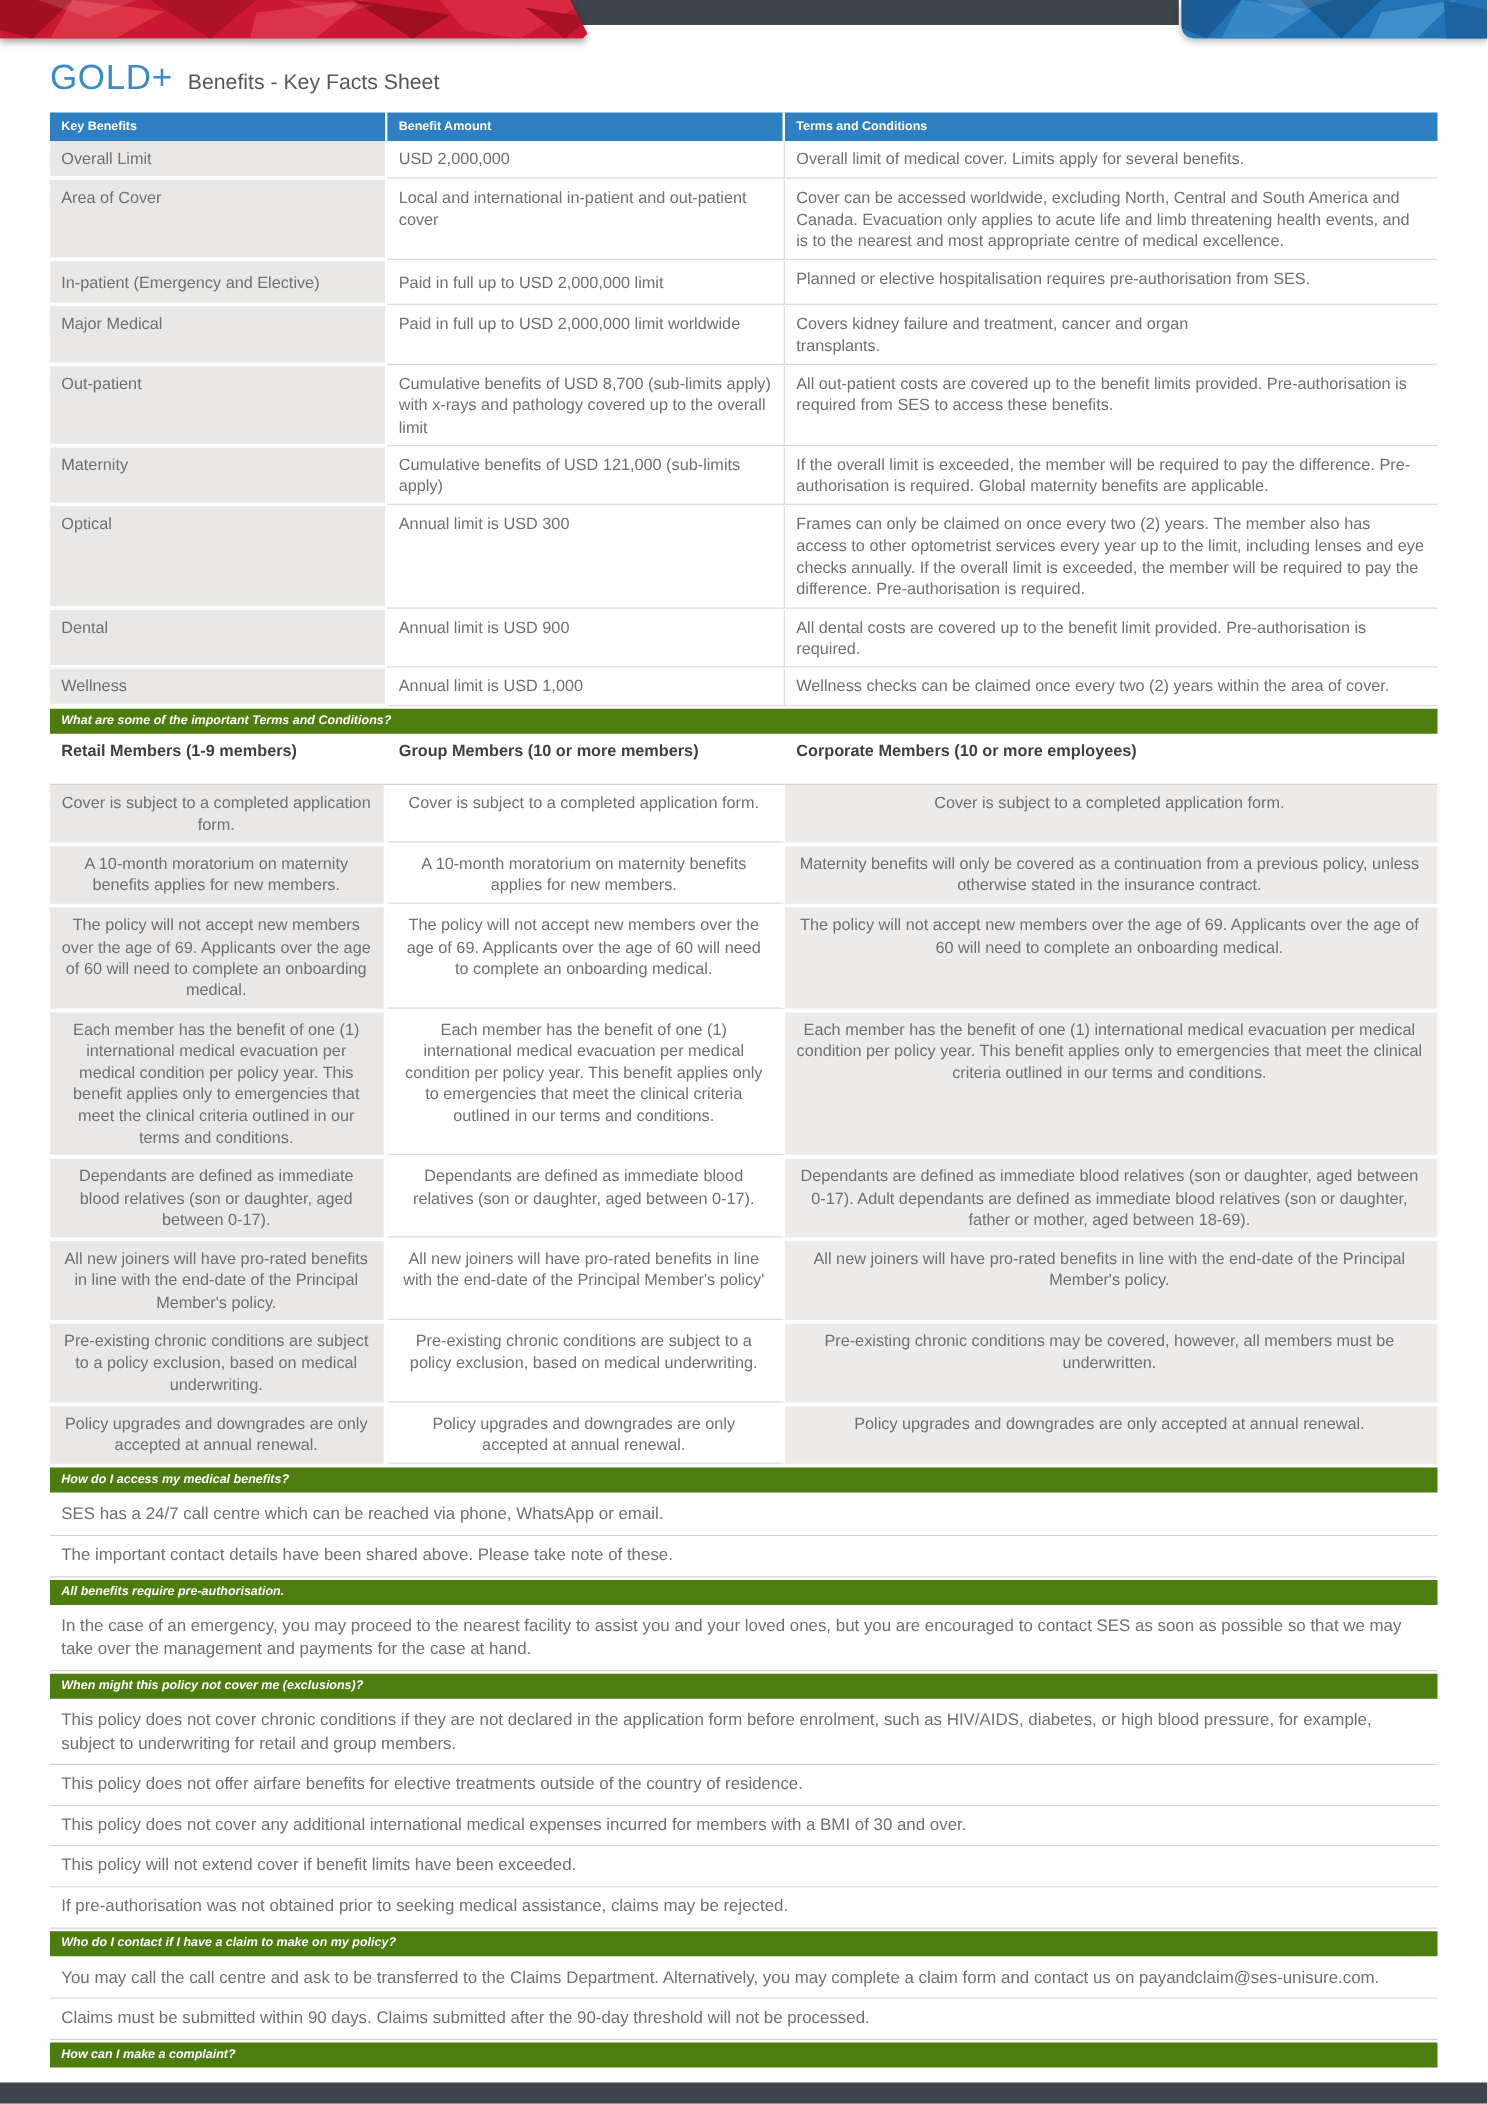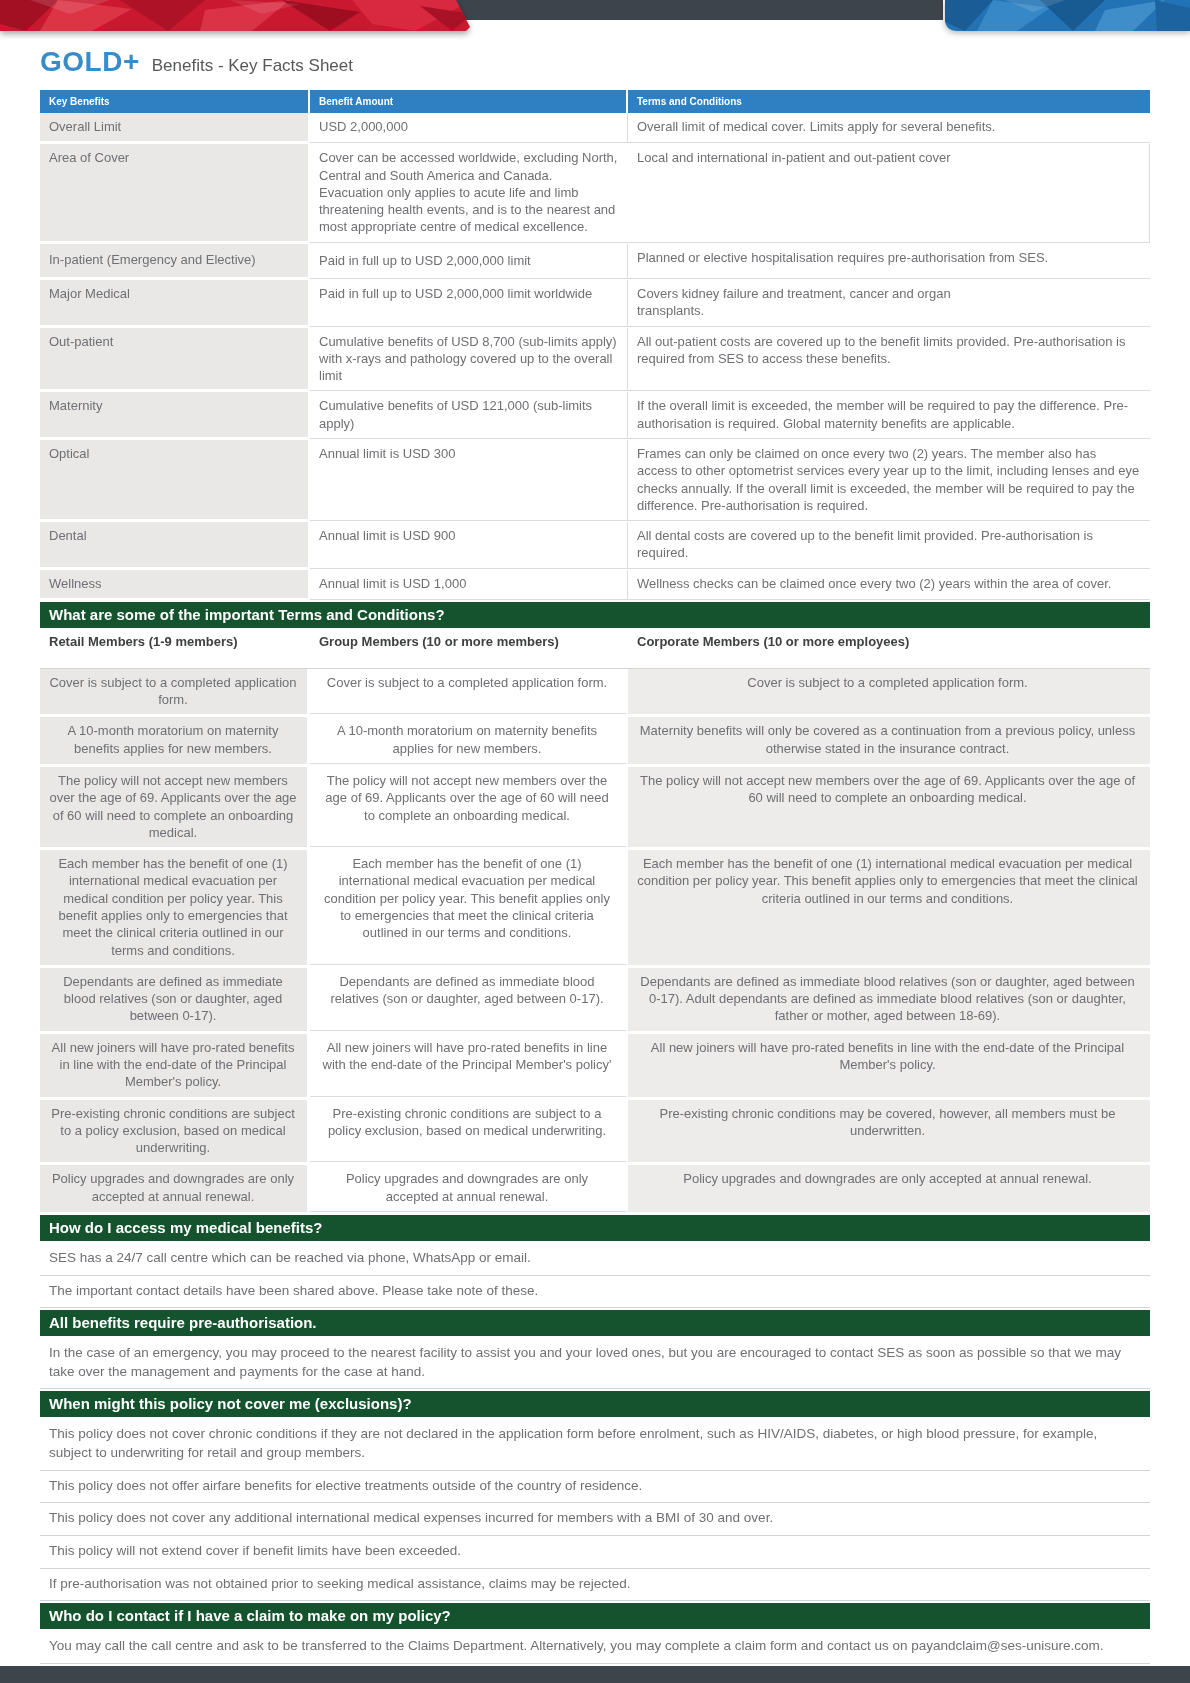--- a/index.html
+++ b/index.html
@@ -9,36 +9,36 @@
   }
   
   .banner-dark { position:absolute; top:0; left:0; width:943px; height:20px; background:#3e444b; }
   .banner-red  { position:absolute; top:0; left:0; width:472px; height:31px; filter:drop-shadow(0 3px 3px rgba(0,0,0,.35)); }
   .banner-blue { position:absolute; top:0; left:945px; width:245px; height:31px; filter:drop-shadow(0 2px 3px rgba(0,0,0,.30)); }
   .banner-red svg, .banner-blue svg { display:block; }
 
   
   .content { position:relative; padding:46px 40px 0 40px; }
   .title-row { margin-bottom:12px; }
-  .brand { font-size:28px; font-weight:bold; color:#3a8cc9; letter-spacing:0.5px; }
+  .brand { font-size:28px; font-weight:normal; color:#3a8cc9; letter-spacing:0.5px; }
   .subtitle { font-size:17px; color:#57585a; margin-left:12px; }
 
   .grid3 { display:grid; grid-template-columns:270px 318px 522px; }
   .hdr-cell { background:#2e80c3; color:#fff; font-weight:bold; font-size:10px; padding:6px 9px; border-right:2px solid #fff; }
   .hdr-cell:last-child { border-right:0; }
 
   .row { margin-bottom:1px; }
   .cell { font-size:13px; line-height:1.33; color:#6f7074; }
   .c1 { background:#e9e8e6; border-right:2px solid #fff; border-bottom:2px solid #fff; padding:5px 10px 6px 9px; }
   .c2 { background:#fff; border-right:1px solid #dddcda; border-bottom:1px solid #dddcda; padding:5px 10px 6px 9px; }
   .c3 { background:#fff; border-bottom:1px solid #dddcda; padding:0; }
   .seg { padding:5px 10px 6px 9px; }
   .seg + .seg { border-top:1px solid #dddcda; }
 
-  .bluebar { background:#14532d; color:#fff; font-weight:bold; font-size:15px; padding:4px 9px 5px 9px; margin:2px 0; }
+  .bluebar { background:#4d7c0f; color:#fff; font-weight:bold; font-size:10px; padding:4px 9px 5px 9px; margin:2px 0;font-style:italic; }
 
   .subhdr-cell { background:#fff; color:#3f4042; font-weight:bold; font-size:13px; padding:4px 9px 19px 9px; border-bottom:1px solid #d5d4d2; }
   .trow { margin-bottom:3px;text-align:center; }
   .tc1 { background:#e9e8e6; border-right:3px solid #fff; padding:5px 10px 6px 9px; }
   .tc2 { background:#fff; border-right:3px solid #fff; border-bottom:1px solid #dddcda; padding:5px 10px 6px 9px; }
   .tc3 { background:#edecea; padding:5px 12px 6px 9px; }
 
   .qa-item { background:#fff; border-bottom:1px solid #d5d4d2; padding:6px 10px 7px 9px; font-size:13.5px; color:#6f7074; line-height:1.38; }
 
   .footer-bar { position:absolute; bottom:0; left:0; width:1190px; height:17px; background:#3e444b; }
@@ -103,24 +103,24 @@
     <div class="grid3 row">
       <div class="cell c1">Overall Limit</div>
       <div class="cell c2">USD 2,000,000</div>
       <div class="cell c3">
           <div class="seg">Overall limit of medical cover. Limits apply for several benefits.</div>
         </div>
     </div>
 
     <div class="grid3 row">
       <div class="cell c1">Area of Cover</div>
+      <div class="cell c2">Local and international in-patient and out-patient cover</div>
       <div class="cell c3">
           <div class="seg">Cover can be accessed worldwide, excluding North, Central and South America and Canada. Evacuation only applies to acute life and limb threatening health events, and is to the nearest and most appropriate centre of medical excellence.</div>
         </div>
-      <div class="cell c2">Local and international in-patient and out-patient cover</div>
     </div>
 
     <div class="grid3 row">
       <div class="cell c1" style="display:flex;align-items:center;">In-patient (Emergency and Elective)</div>
       <div class="cell c2" style="display:flex;align-items:center;">Paid in full up to USD 2,000,000 limit</div>
       <div class="cell c3">
         <div class="seg" style="padding-bottom:12px;">Planned or elective hospitalisation requires pre-authorisation from SES.</div>
       </div>
     </div>
 

